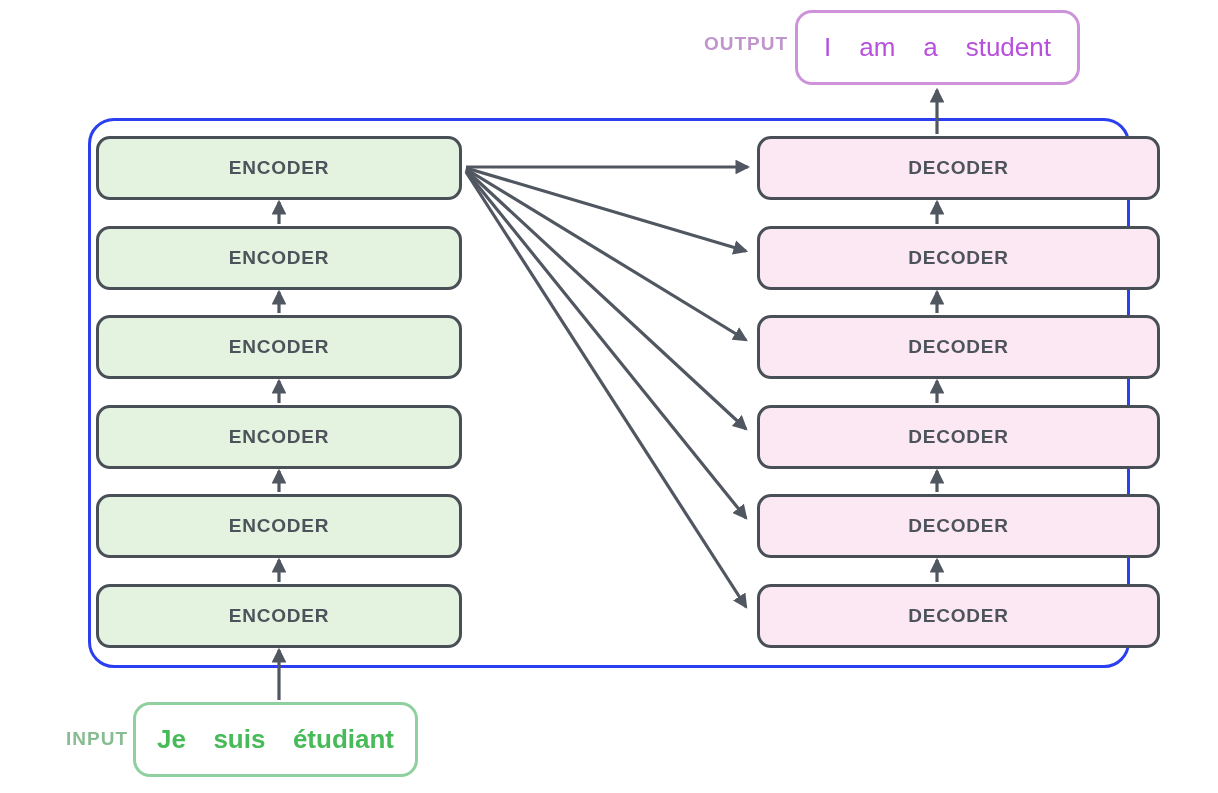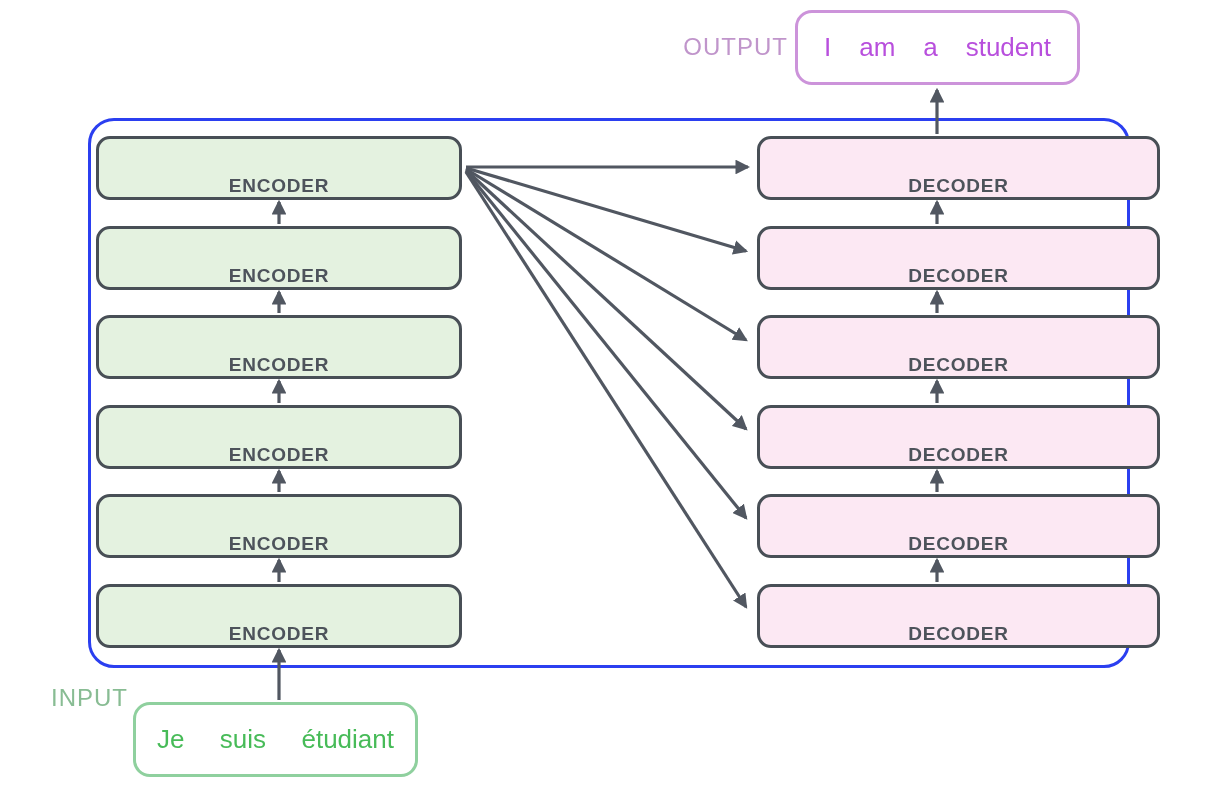--- a/index.html
+++ b/index.html
@@ -14,45 +14,45 @@
     background:transparent;
   }
   
   svg.arrows{position:absolute;left:0;top:0;width:1218px;height:793px;z-index:2;}
   svg.arrows line{stroke:var(--arrow);stroke-width:3.2;}
   svg.arrows .head{fill:var(--arrow);}
   
   .box{
     position:absolute;height:64px;box-sizing:border-box;z-index:3;
     border:3.5px solid var(--box_border);border-radius:14px;
-    display:flex;align-items:flex-end;justify-content:center;
+    display:flex;align-items:center;justify-content:center;
     font-size:19px;font-weight:600;letter-spacing:0.8px;color:var(--box_text);
   }
   .enc{left:96px;width:366px;background:var(--encoder_fill);}
   .dec{left:757px;width:403px;background:var(--decoder_fill);}
   .r0{top:136px}.r1{top:226px}.r2{top:315px}.r3{top:405px}.r4{top:494px}.r5{top:584px}
   
   .word-box{
     position:absolute;height:75px;box-sizing:border-box;z-index:3;
     border-radius:17px;display:flex;align-items:center;justify-content:space-between;
     font-size:26px;background:#ffffff;
   }
   .output-box{
     left:795px;top:10px;width:285px;padding:0 26px;
     border:3.5px solid var(--output_border);color:var(--output_text);
   }
   .input-box{
     left:133px;top:702px;width:285px;padding:0 21px;
-    border:3.5px solid var(--input_border);color:var(--input_text);
+    border:3.5px solid var(--input_border);color:var(--input_text);font-weight:bold;
   }
   .side-label{
-    position:absolute;z-index:3;font-size:24px;font-weight:400;letter-spacing:1px;text-align:right;
+    position:absolute;z-index:3;font-size:19px;font-weight:700;letter-spacing:1px;text-align:right;
   }
   .output-label{left:660px;top:33px;width:128px;color:var(--output_label);}
-  .input-label{left:40px;top:684px;width:88px;color:var(--input_label);}
+  .input-label{left:40px;top:728px;width:88px;color:var(--input_label);}
 </style>
 </head>
 <body>
 
 <div class="stage">
 
   <div class="container-frame"></div>
 
   <svg class="arrows" xmlns="http://www.w3.org/2000/svg">
     <defs>

